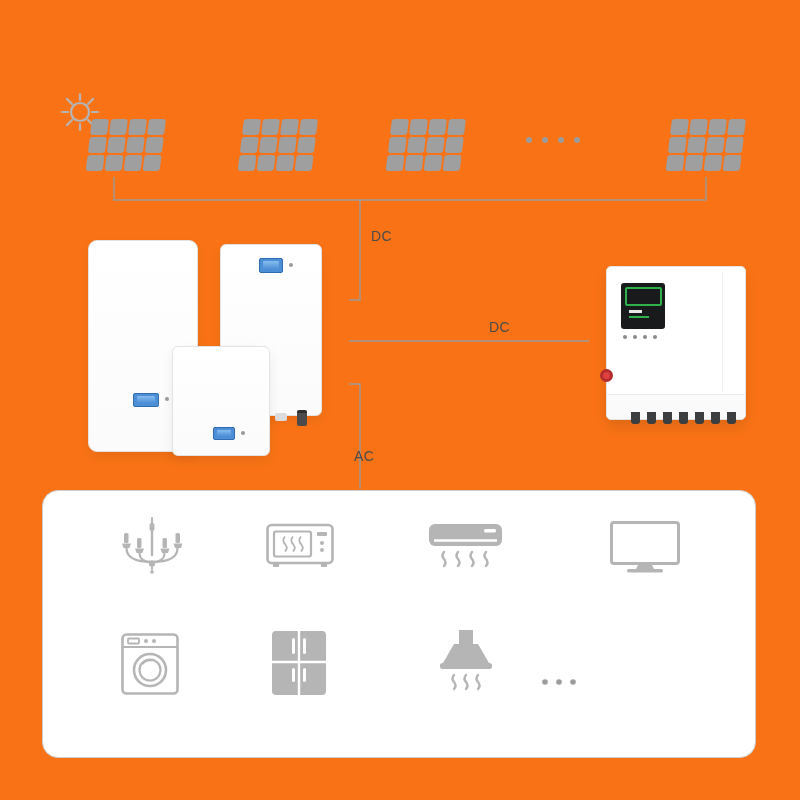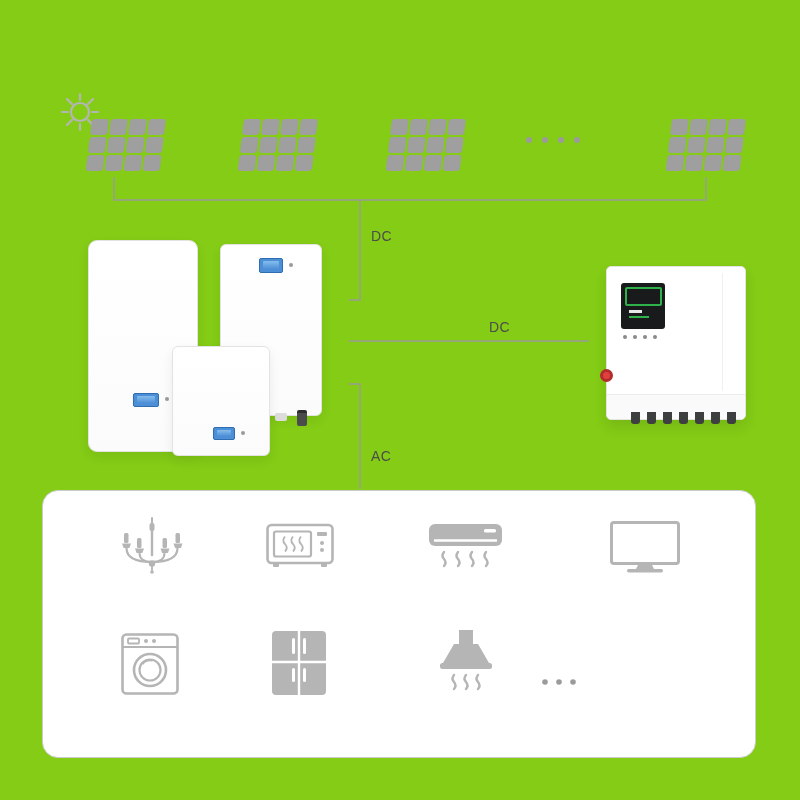--- a/index.html
+++ b/index.html
@@ -1,16 +1,16 @@
 <!DOCTYPE html>
 <html><head>
 <meta charset="utf-8">
 <style>
   html,body{margin:0;padding:0;background:#ffffff;}
-  .canvas{position:relative;width:800px;height:800px;background:#84cc16;overflow:hidden;
+  .canvas{position:relative;width:800px;height:800px;background:#f97316;overflow:hidden;
           font-family:"Liberation Sans",sans-serif;}
   .abs{position:absolute;}
   svg{display:block;}
 
   
   .lbl{position:absolute;font-size:14px;line-height:1;color:#4c4c4c;letter-spacing:.5px;}
 
   
   .bat{position:absolute;background:linear-gradient(180deg,#ffffff,#fbfbfb);
        border:1px solid #e3e3e3;border-radius:7px;
@@ -150,21 +150,21 @@
       <rect x="0" y="36" width="17" height="16" rx="3"></rect>
           <rect x="19" y="36" width="17" height="16" rx="3"></rect>
           <rect x="38" y="36" width="17" height="16" rx="3"></rect>
           <rect x="57" y="36" width="17" height="16" rx="3"></rect>
     </g>
       </svg>
   </div>
 
   <div class="lbl" style="left:371px;top:229px">DC</div>
   <div class="lbl" style="left:489px;top:320px">DC</div>
-  <div class="lbl" style="left:371px;top:449px">AC</div>
+  <div class="lbl" style="left:354px;top:449px">AC</div>
 
   <div class="bat" style="left:88px;top:240px;width:108px;height:210px;border-radius:9px;z-index:2">
     <div class="bdisp" style="left:44px;top:152px;width:24px;height:12px"></div>
     <i class="bdot" style="left:76px;top:156px"></i>
   </div>
   <div class="bat" style="left:220px;top:244px;width:100px;height:170px;border-radius:6px;z-index:2">
     <div class="bdisp" style="left:38px;top:13px;width:22px;height:13px"></div>
     <i class="bdot" style="left:68px;top:18px"></i>
     <div class="bfoot" style="left:10px"></div>
     <div class="bfoot" style="right:34px"></div>

